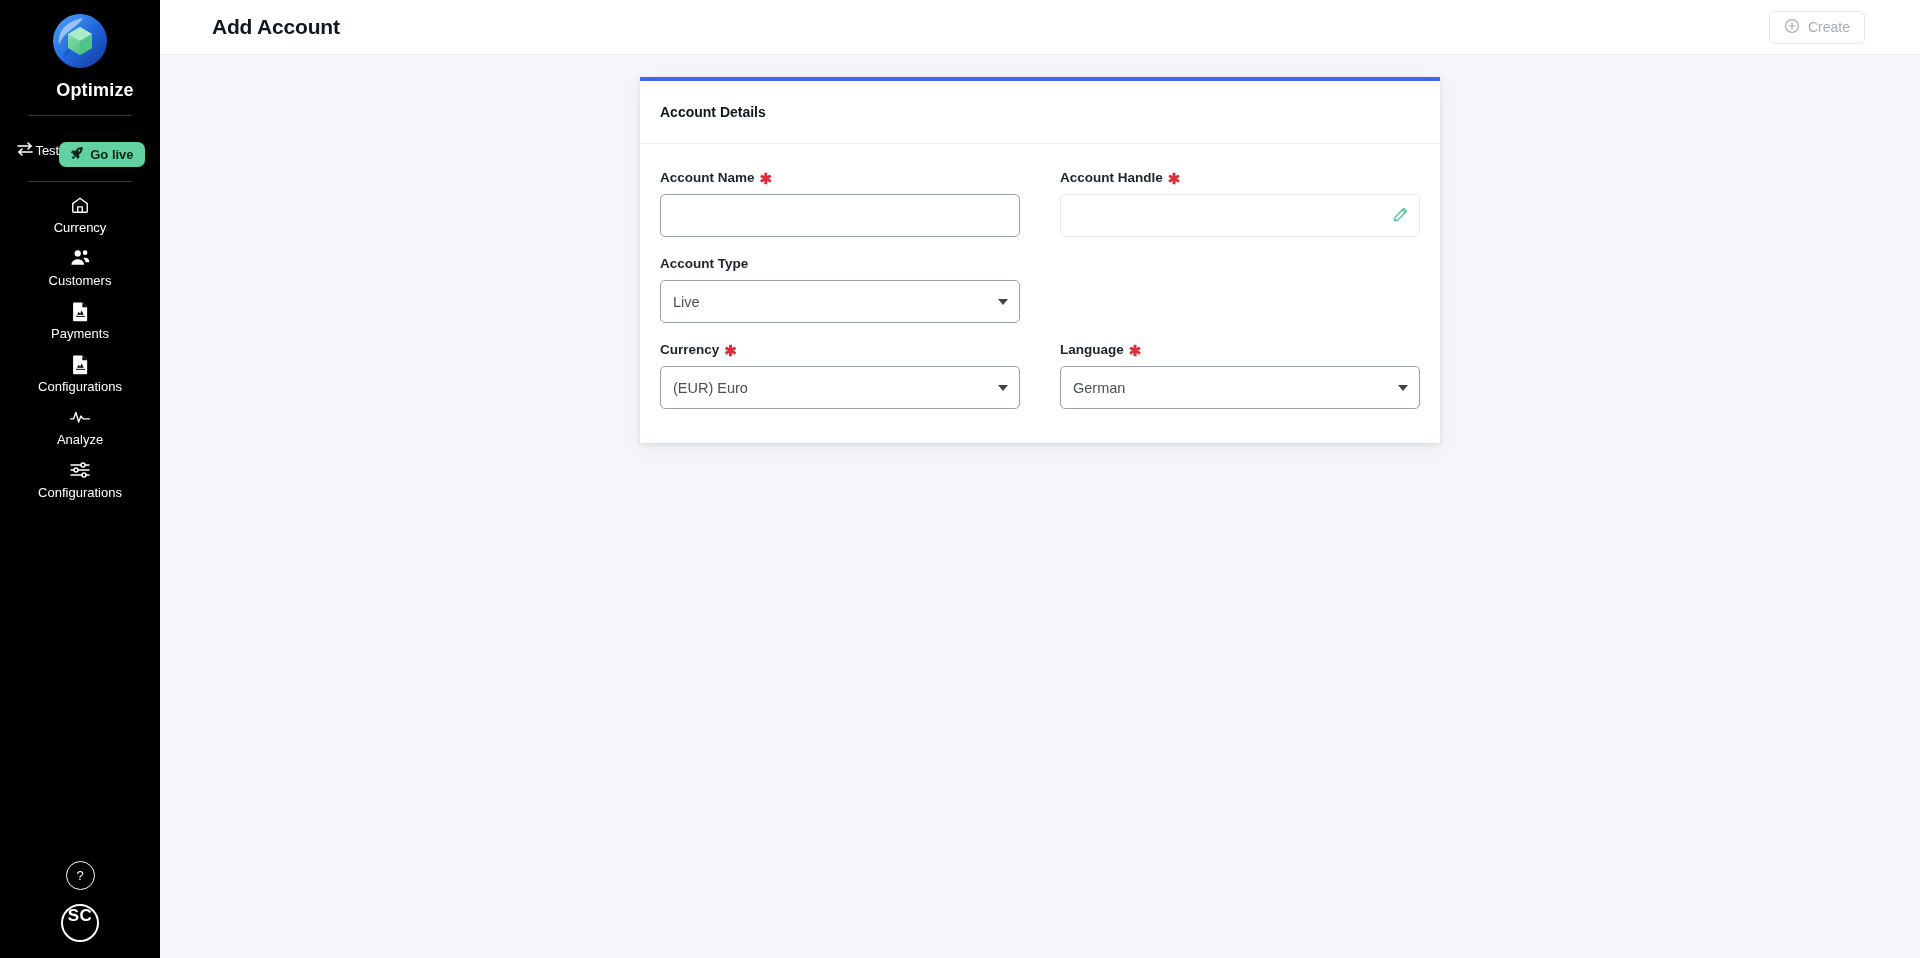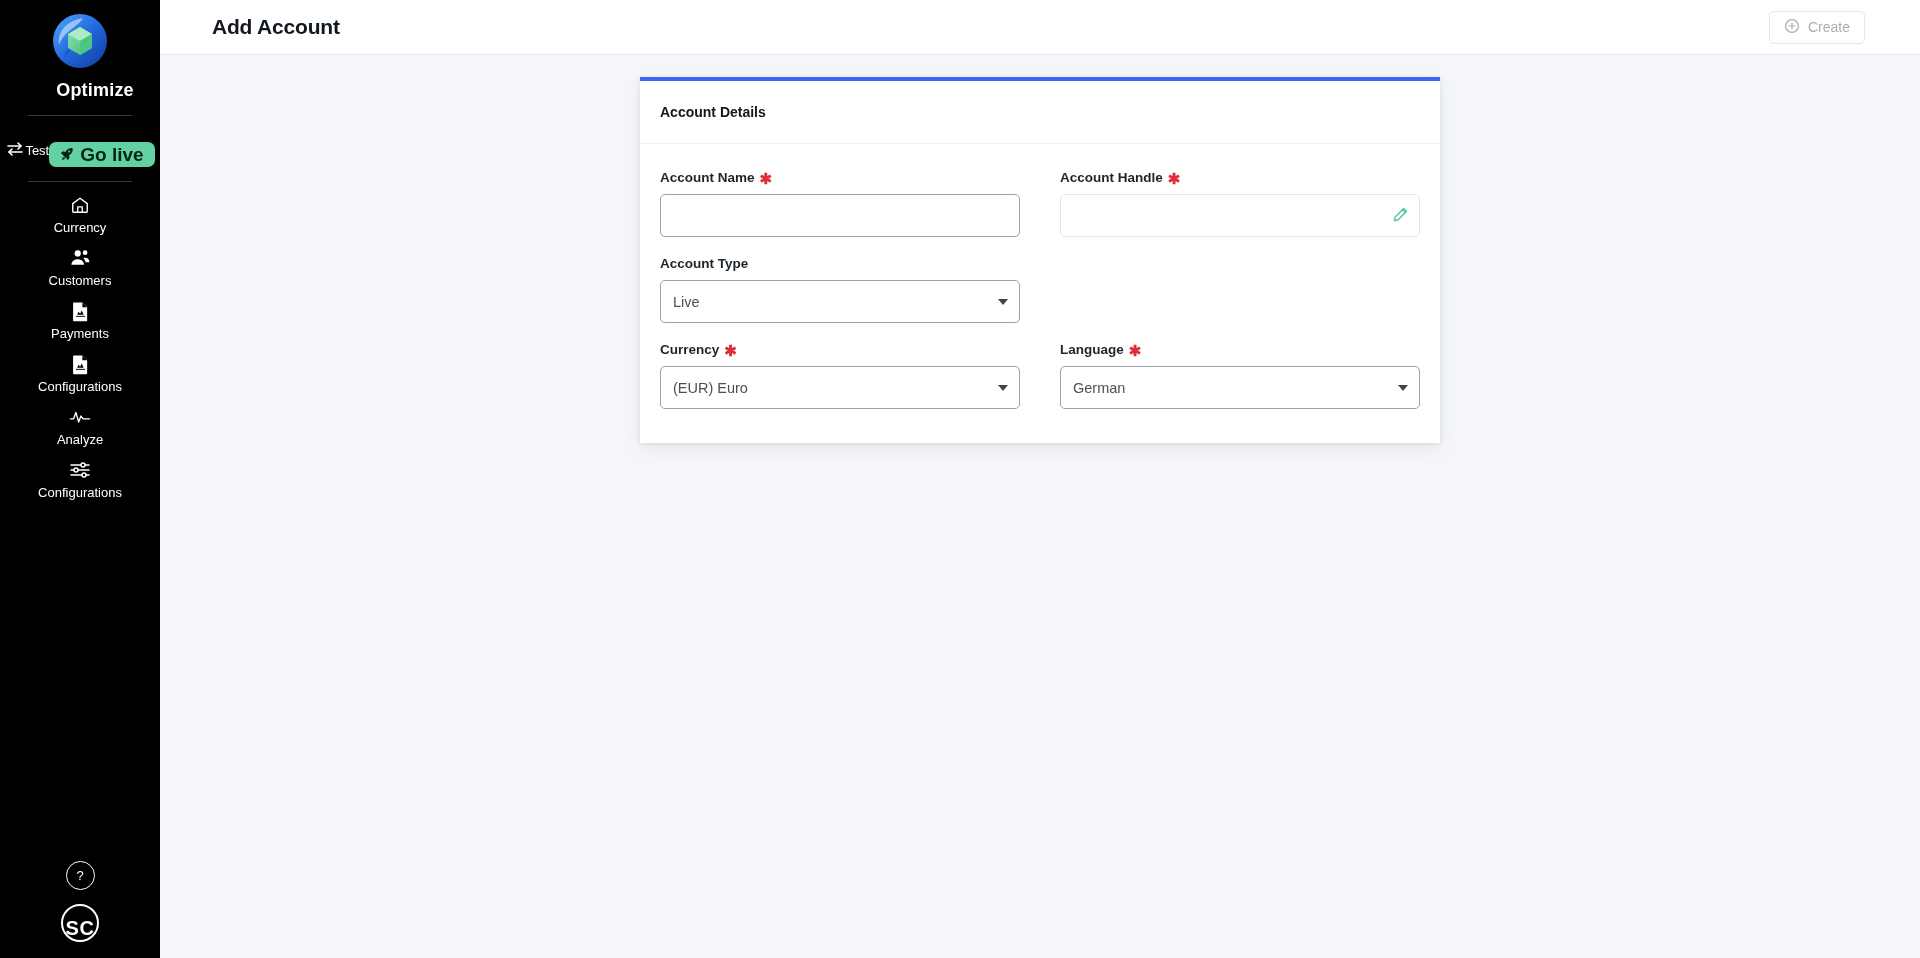--- a/index.html
+++ b/index.html
@@ -47,21 +47,21 @@
   .mode-icon { height: 22px; display: flex; align-items: center; justify-content: center; }
   .mode-label { font-size: 13px; margin-top: 3px; color: #ffffff; }
   .golive-btn {
     margin-top: 12px;
     background: #63d2a2;
     color: #06231a;
     border: none;
     border-radius: 7px;
     height: 25px;
     padding: 0 11px;
-    font-size: 19px;
+    font-size: 13px;
     font-weight: 700;
     font-family: "Liberation Sans", sans-serif;
     display: inline-flex;
     align-items: center;
     gap: 6px;
     cursor: pointer;
   }
   .nav { margin-top: 0; width: 100%; display: flex; flex-direction: column; align-items: center; }
   .nav-item {
     width: 100%;
@@ -82,22 +82,22 @@
   .circle-btn {
     width: 29px; height: 29px; border-radius: 50%;
     border: 1.6px solid #ffffff;
     display: flex; align-items: center; justify-content: center;
     font-size: 13px; color: #ffffff; cursor: pointer; background: transparent;
     font-family: "Liberation Sans", sans-serif;
   }
   .avatar-btn {
     width: 38px; height: 38px; border-radius: 50%;
     border: 2px solid #ffffff;
-    display: flex; align-items: flex-end; justify-content: center;
-    font-size: 20px; font-weight: 700; letter-spacing: .5px;
+    display: flex; align-items: flex-start; justify-content: center;
+    font-size: 17px; font-weight: 700; letter-spacing: .5px;
     color: #ffffff; cursor: pointer; background: transparent;
     font-family: "Liberation Sans", sans-serif;
   }
 
   
   .main { flex: 1; display: flex; flex-direction: column; height: 958px; background: #f4f6f9; }
   .topbar {
     height: 55px;
     flex: 0 0 55px;
     background: #ffffff;

